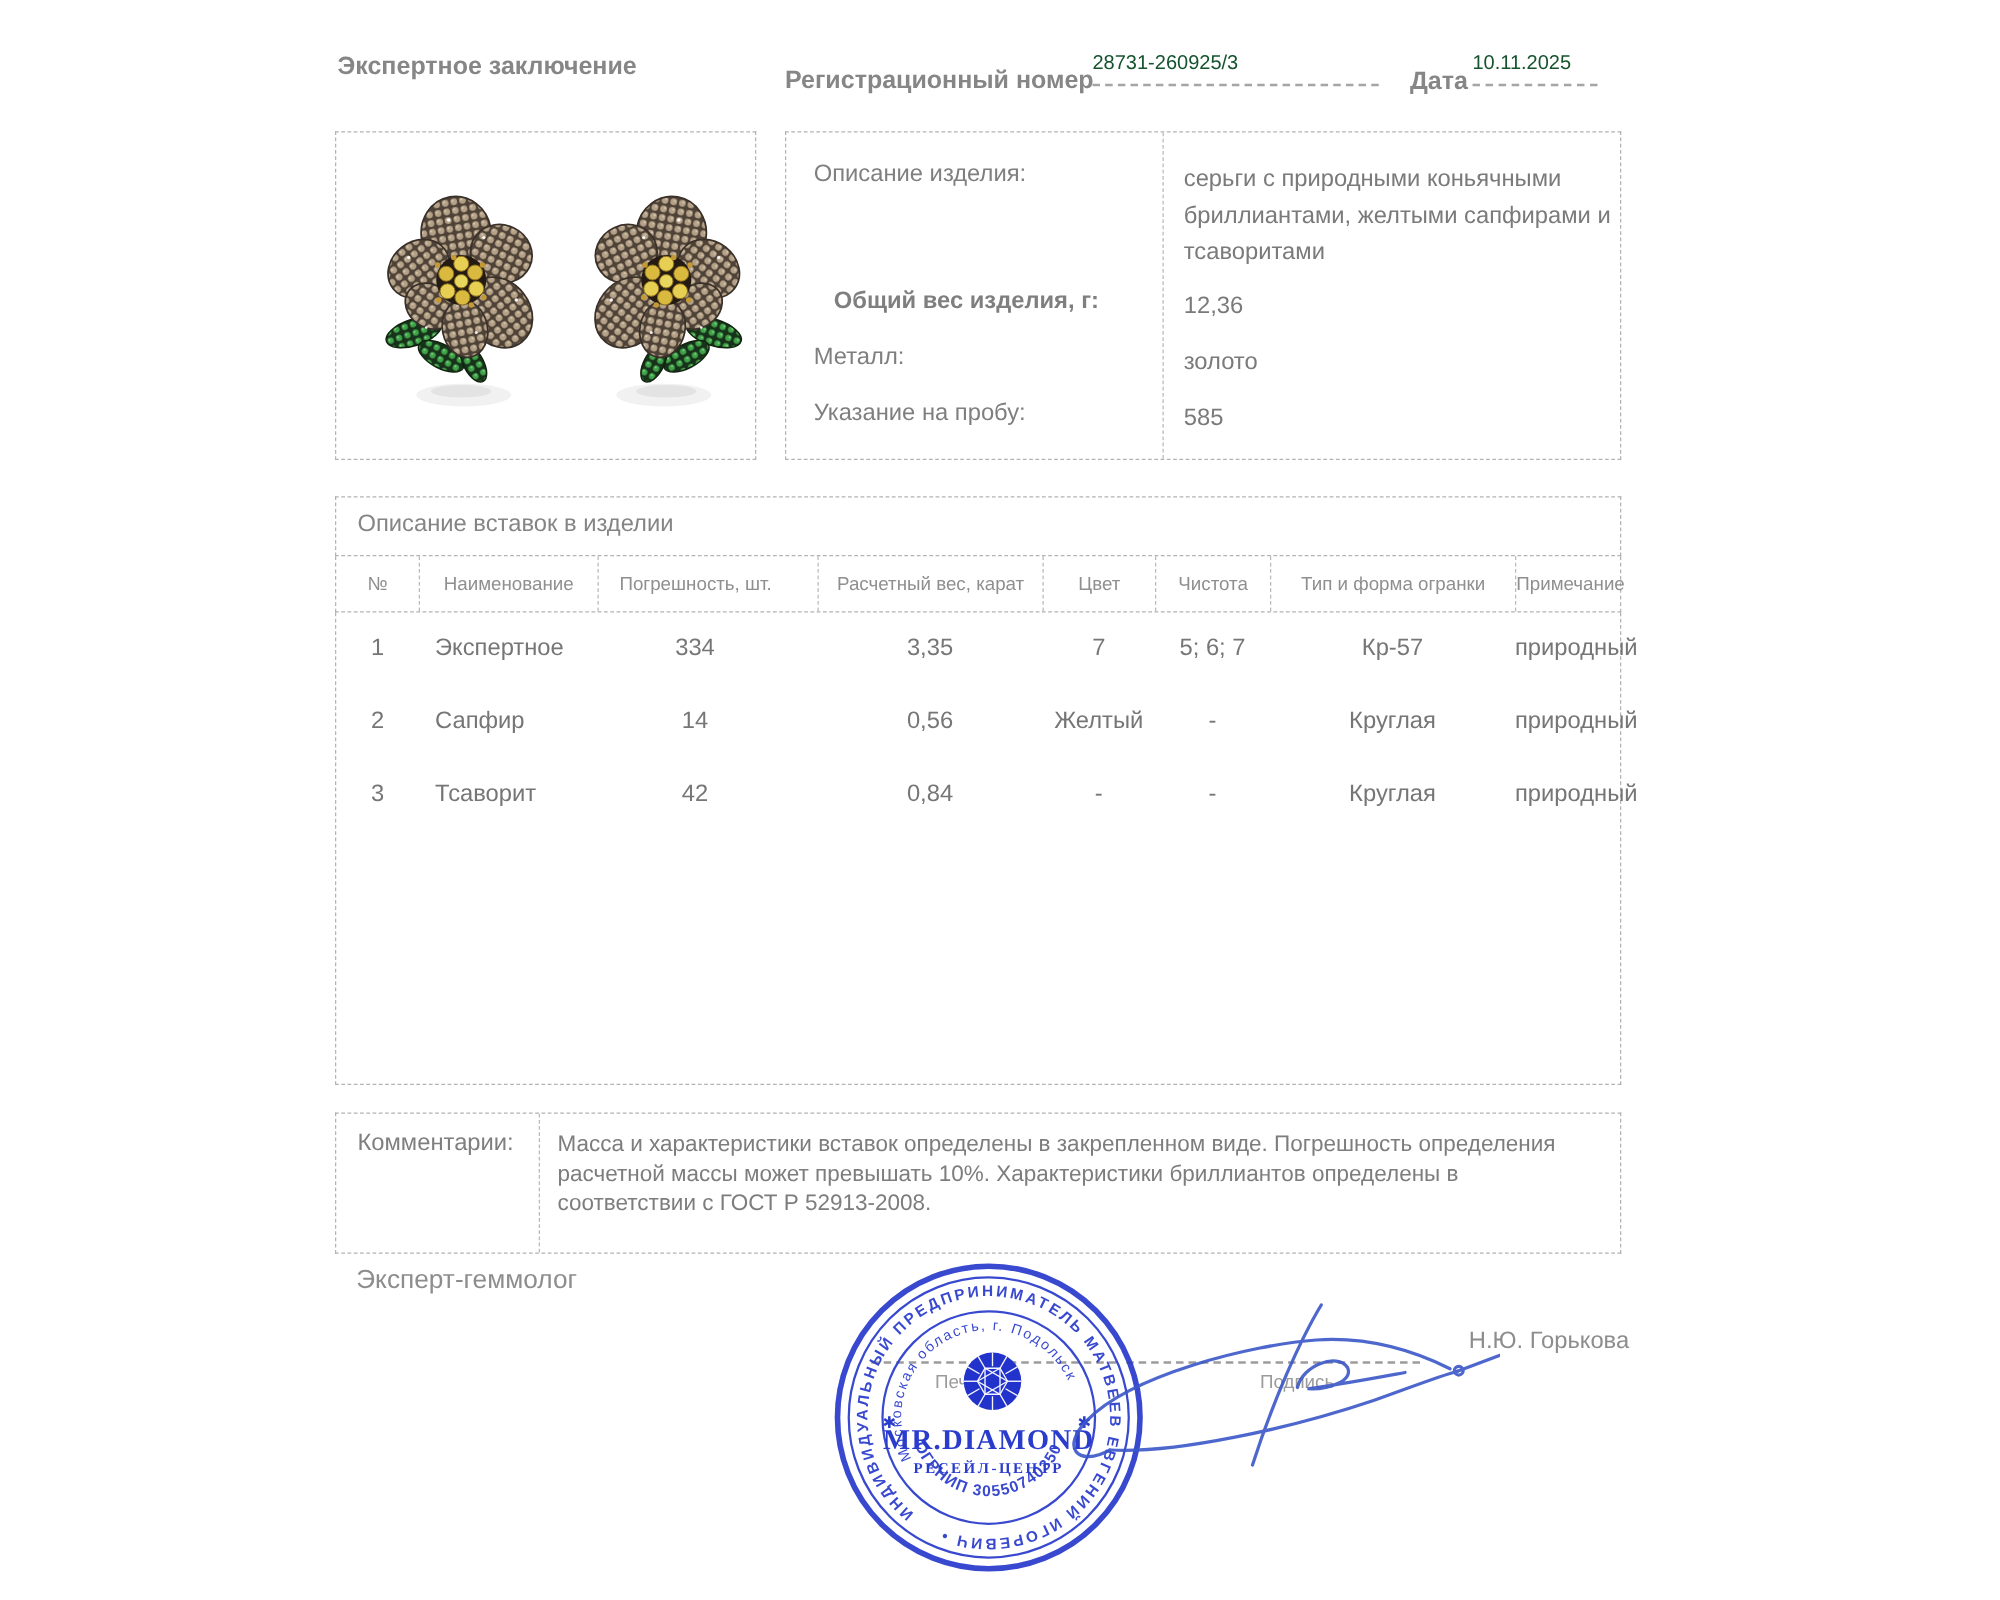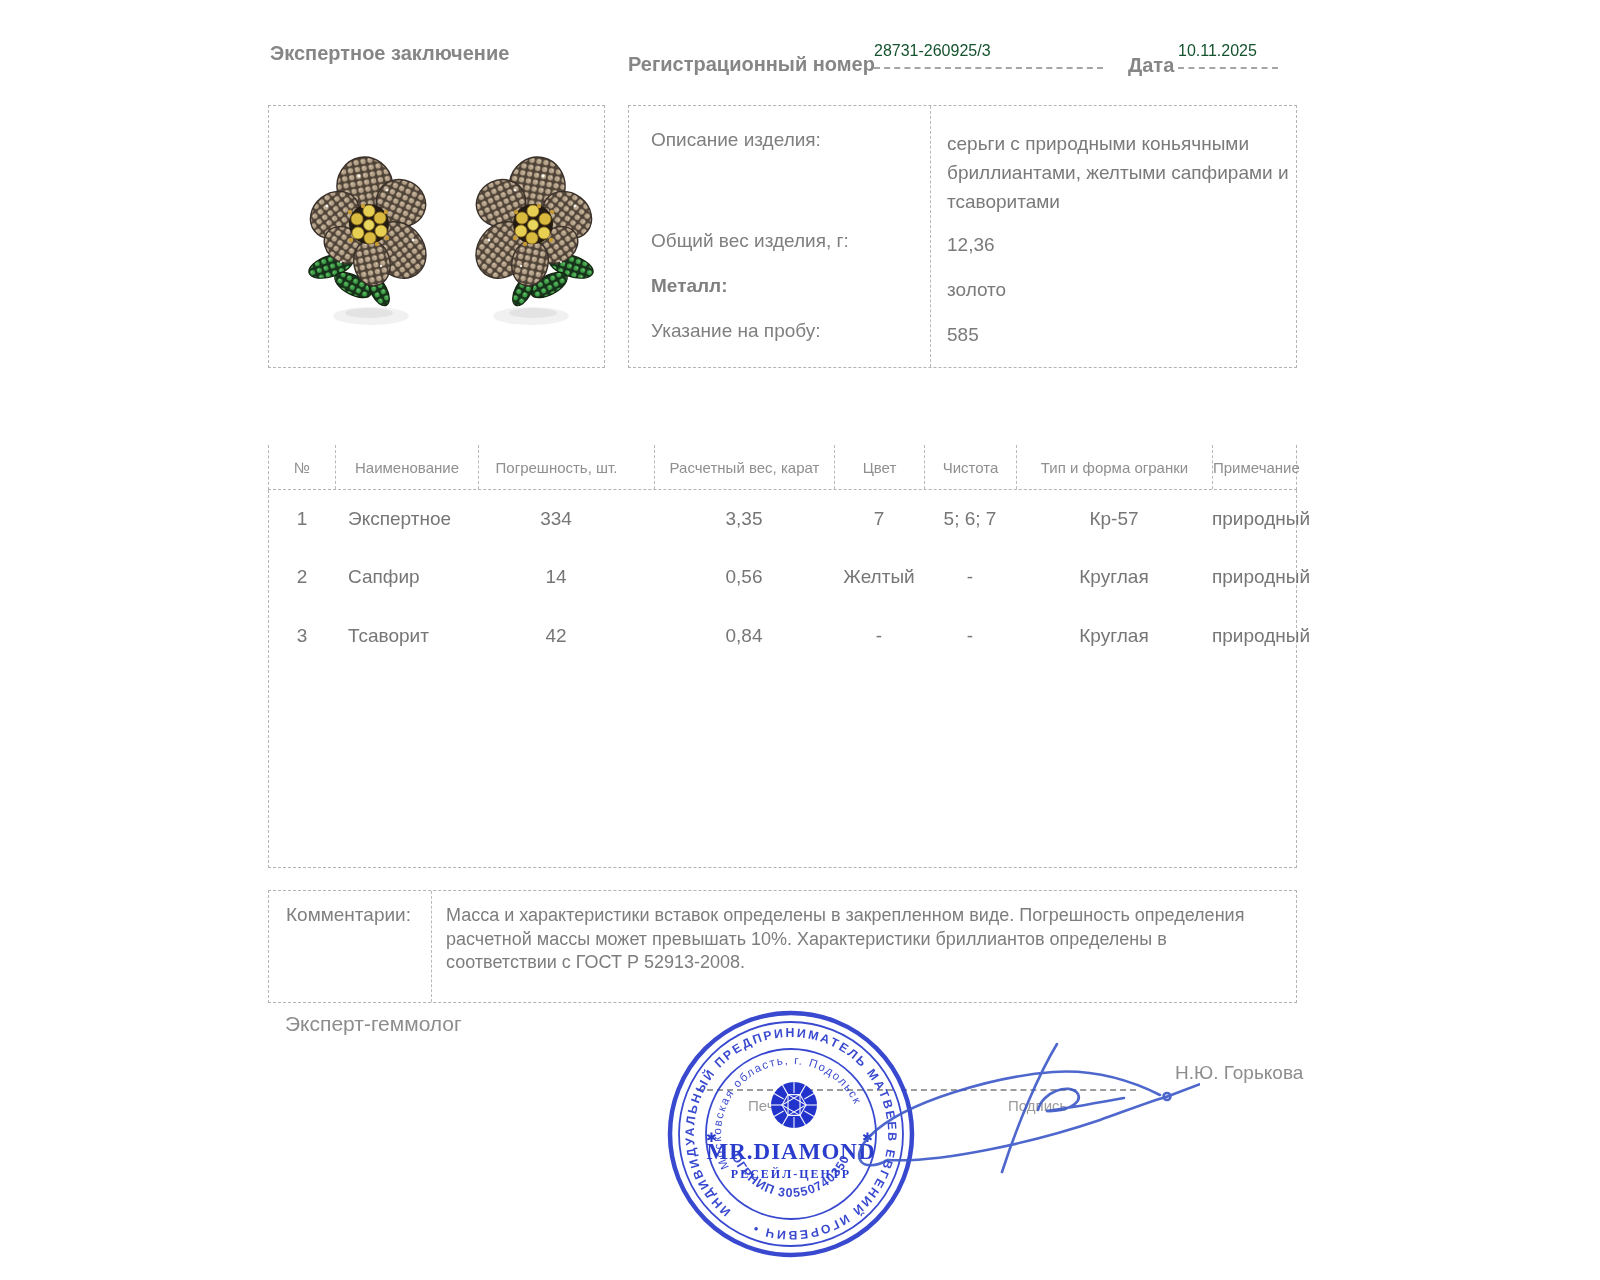--- a/index.html
+++ b/index.html
@@ -88,28 +88,31 @@
       </defs>
       <use href="#flowerL" transform="translate(102,122)"></use>
       <use href="#flowerL" transform="translate(262,122) scale(-1,1)"></use>
     </svg>
   </div>
 
   <div class="abs dashedbox" style="left:628px;top:105px;width:669px;height:263px;">
     <div class="abs" style="left:301px;top:0;bottom:0;border-left:1px dashed #b9b9b9;"></div>
     <div class="abs desc-label" style="left:22px;top:23px;">Описание изделия:</div>
     <div class="abs desc-value" style="left:318px;top:23px;width:345px;">серьги с природными коньячными бриллиантами, желтыми сапфирами и тсаворитами</div>
-    <div class="abs desc-label" style="left:22px;top:124px;">Общий вес изделия, г:</div>
+    <div class="abs desc-label" style="left:38px;top:124px;font-weight:bold;">Общий вес изделия, г:</div>
     <div class="abs desc-value" style="left:318px;top:124px;">12,36</div>
-    <div class="abs desc-label" style="left:22px;top:169px;font-weight:bold;">Металл:</div>
+    <div class="abs desc-label" style="left:22px;top:169px;">Металл:</div>
     <div class="abs desc-value" style="left:318px;top:169px;">золото</div>
     <div class="abs desc-label" style="left:22px;top:214px;">Указание на пробу:</div>
     <div class="abs desc-value" style="left:318px;top:214px;">585</div>
   </div>
 
+  <div class="abs dashedbox" style="left:268px;top:397px;width:1029px;height:48px;">
+    <div class="desc-label" style="margin:11px 0 0 17px;color:#858585;">Описание вставок в изделии</div>
+  </div>
   <div class="abs cols" style="left:268px;top:445px;width:1029px;height:45px;border-left:1px dashed #b3b3b3;border-right:1px dashed #b3b3b3;border-bottom:1px dashed #b3b3b3;">
     <div class="hcell c1">№</div>
     <div class="hcell c2">Наименование</div>
     <div class="hcell c3">Погрешность, шт.</div>
     <div class="hcell c4">Расчетный вес, карат</div>
     <div class="hcell c5">Цвет</div>
     <div class="hcell c6">Чистота</div>
     <div class="hcell c7">Тип и форма огранки</div>
     <div class="hcell c8">Примечание</div>
   </div>

